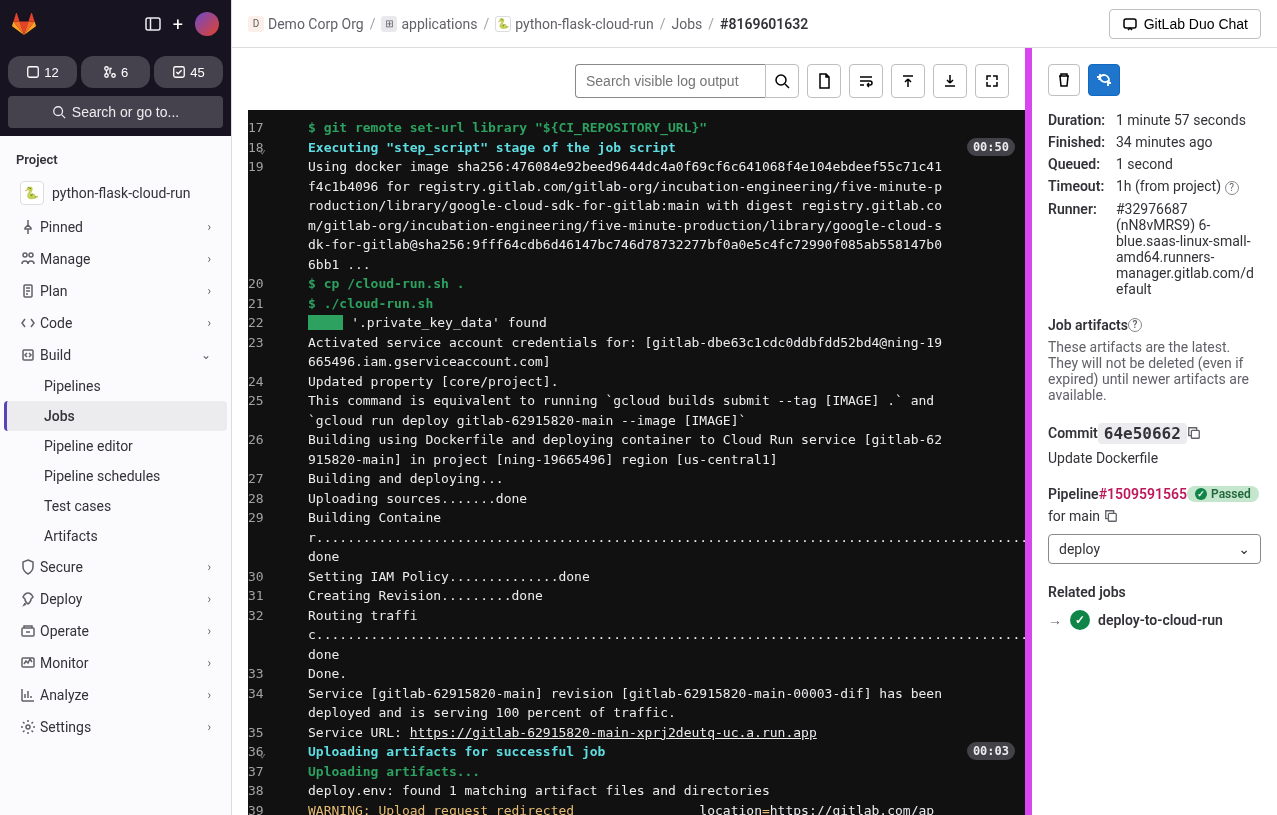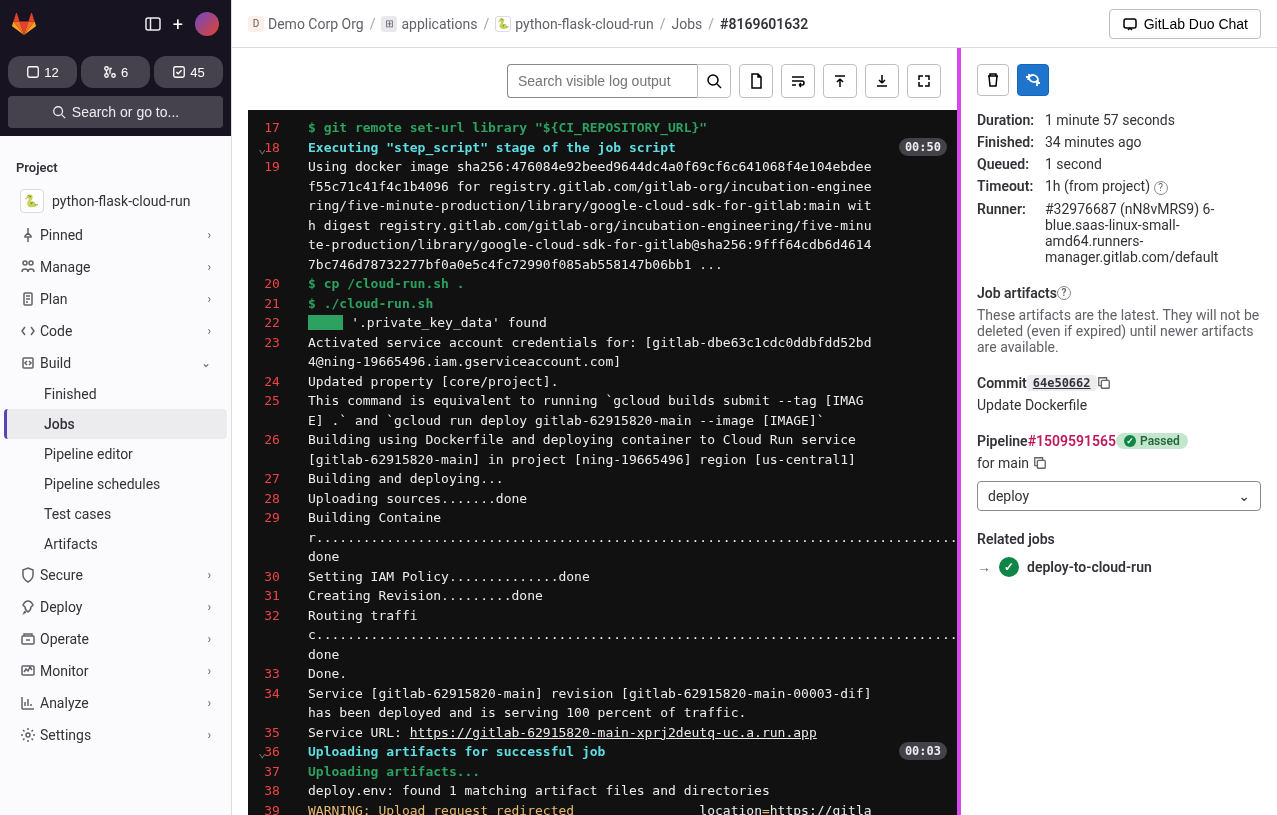--- a/index.html
+++ b/index.html
@@ -7,21 +7,21 @@
 .layout { display: flex; height: 815px; width: 1277px; overflow: hidden; }
 .sidebar { width: 232px; background: #fbfafd; border-right: 1px solid #dcdcde; display: flex; flex-direction: column; }
 .sb-top { background: #171321; color: #fff; height: 48px; display: flex; align-items: center; padding: 0 12px; gap: 8px; }
 .sb-top .logo { width: 24px; height: 24px; }
 .sb-top-right { margin-left: auto; display: flex; gap: 12px; align-items: center; }
 .avatar { width: 24px; height: 24px; border-radius: 50%; background: linear-gradient(135deg,#6e49cb,#e24329); }
 .sb-btnrow { background: #171321; padding: 8px; display: flex; gap: 4px; }
 .sb-btn { flex: 1; background: #45424d; border: none; color: #fff; border-radius: 12px; height: 32px; display: flex; align-items: center; justify-content: center; gap: 4px; font-size: 13px; cursor: pointer; }
 .sb-search { background: #171321; padding: 0 8px 8px; }
 .sb-search-btn { width: 100%; background: #45424d; border: none; color: #ececef; border-radius: 4px; height: 32px; display: flex; align-items: center; justify-content: center; gap: 6px; font-size: 14px; cursor: pointer; }
-.sb-body { padding: 16px 0; overflow-y: auto; flex: 1; }
+.sb-body { padding: 8px 0; overflow-y: auto; flex: 1; }
 .sb-heading { font-weight: 600; font-size: 13px; padding: 8px 16px; color: #333238; }
 .sb-proj { display: flex; align-items: center; gap: 8px; padding: 6px 16px; border-radius: 4px; margin: 0 4px; }
 .sb-proj-avatar { width: 24px; height: 24px; border-radius: 4px; background: #fff; border: 1px solid #dcdcde; display: flex; align-items: center; justify-content: center; font-size: 12px; }
 .nav-item { display: flex; align-items: center; gap: 4px; padding: 8px 16px; cursor: pointer; margin: 0 4px; border-radius: 4px; }
 .nav-item .icon { width: 16px; height: 16px; display: flex; align-items: center; justify-content: center; color: #626168; }
 .nav-item .chev { margin-left: auto; color: #626168; font-size: 12px; }
 .subnav { padding-left: 28px; }
 .subnav .sub-item { padding: 7px 16px; cursor: pointer; margin: 0 4px 0 -24px; padding-left: 40px; border-radius: 4px; }
 .subnav .sub-item.active { background: #ececef; font-weight: 500; border-left: 3px solid #5943b6; padding-left: 37px; }
 .main { flex: 1; display: flex; flex-direction: column; overflow: hidden; }
@@ -34,41 +34,41 @@
 .content { display: flex; flex: 1; overflow: hidden; }
 .center { flex: 1; display: flex; flex-direction: column; overflow: hidden; padding: 16px 0 0 16px; }
 .toolbar { display: flex; gap: 8px; padding-bottom: 12px; padding-right: 16px; align-items: center; }
 .search-box { margin-left: auto; display: flex; }
 .search-input { border: 1px solid #89888d; border-right: none; border-radius: 4px 0 0 4px; padding: 6px 10px; width: 190px; font-size: 14px; }
 .icon-btn { border: 1px solid #bfbfc3; background: #fff; width: 34px; height: 34px; display: flex; align-items: center; justify-content: center; cursor: pointer; }
 .icon-btn.s-right { border-radius: 0 4px 4px 0; }
 .icon-btn.rounded { border-radius: 4px; }
 .terminal { flex: 1; background: #111; color: #ececef; font-family: "GitLab Mono", Menlo, Consolas, monospace; font-size: 13px; line-height: 1.5; overflow-y: auto; overflow-x: hidden; padding: 8px 0; position: relative; }
 .ln { display: flex; }
-.gutter { width: 60px; text-align: center; padding-right: 12px; color: #ef4444; flex-shrink: 0; user-select: none; position: relative; }
+.gutter { width: 60px; text-align: left; padding-right: 12px; color: #a3a3a3; flex-shrink: 0; user-select: none; position: relative; }
 .gutter.collapsible::before { content: "⌄"; position: absolute; left: 10px; color: #737278; font-size: 14px; }
 .txt { flex: 1; padding-right: 80px; word-break: break-all; white-space: pre-wrap; position: relative; }
 .c-green { color: #2da160; font-weight: bold; }
 .c-cyan { color: #5edee3; font-weight: bold; }
 .c-white { color: #ececef; }
 .c-yellow { color: #e9be74; }
 .c-link { color: #ececef; text-decoration: underline; }
 .dur-badge { position: absolute; right: 10px; top: 0; background: #434248; color: #ececef; padding: 0 6px; border-radius: 10px; font-size: 12px; }
 .greenbox { background: #2da160; color: #fff; padding: 0 2px; }
-.sidepanel { width: 320px; border-left: 4px solid #d946ef; padding: 16px; overflow-y: auto; }
+.sidepanel { width: 252px; border-left: 7px solid #d946ef; padding: 16px; overflow-y: auto; }
 .sp-actions { display: flex; gap: 8px; margin-bottom: 16px; }
 .btn-outline { border: 1px solid #bfbfc3; background: #fff; width: 32px; height: 32px; border-radius: 4px; cursor: pointer; display: flex; align-items: center; justify-content: center; }
 .btn-primary { background: #1f75cb; border: 1px solid #1068bf; color: #fff; width: 32px; height: 32px; border-radius: 4px; cursor: pointer; display: flex; align-items: center; justify-content: center; }
 .meta-row { display: flex; gap: 8px; margin-bottom: 6px; font-size: 14px; align-items: flex-start; }
 .meta-row .k { font-weight: 600; min-width: 60px; }
 .meta-row .v { color: #333238; flex: 1; word-break: break-word; }
 .sect-title { font-weight: 600; margin: 20px 0 6px; display: flex; align-items: center; }
 .help-icon { width: 14px; height: 14px; border: 1px solid #89888d; border-radius: 50%; display: inline-flex; align-items: center; justify-content: center; font-size: 10px; color: #626168; }
 .muted { color: #626168; font-size: 14px; }
-.commit-sha { background: #ececef; padding: 1px 6px; border-radius: 4px; font-family: monospace; font-size: 12px; text-decoration: underline; }
+.commit-sha { background: #ececef; padding: 1px 6px; border-radius: 4px; font-family: monospace; font-size: 16px; }
 .pipe-link { color: #be185d; }
 .badge-pass { background: #c3e6cd; color: #24663b; padding: 1px 8px; border-radius: 10px; font-size: 12px; display: inline-flex; align-items: center; gap: 4px; }
 .dropdown { border: 1px solid #89888d; border-radius: 4px; padding: 6px 10px; width: 100%; margin-top: 10px; display: flex; justify-content: space-between; align-items: center; cursor: pointer; }
 .related-item { display: flex; align-items: center; gap: 8px; margin-top: 10px; font-weight: 600; }
 .pass-circle { width: 20px; height: 20px; border-radius: 50%; background: #108548; color: #fff; display: flex; align-items: center; justify-content: center; font-size: 12px; }
 svg { display: block; }
 </style>
 </head>
 <body>
 
@@ -180,21 +180,21 @@
             <span class="icon">
               <svg width="16" height="16" viewBox="0 0 16 16" fill="none" stroke="currentColor" stroke-width="1.5">
                 <rect x="3" y="3" width="10" height="10" rx="1"></rect>
                 <path d="M7 6l-2 2 2 2M9 6l2 2-2 2"></path>
               </svg>
             </span>
             <span>Build</span>
             <span class="chev">⌄</span>
           </div>
           <div class="subnav">
-            <div class="sub-item">Finished</div>
+            <div class="sub-item">Pipelines</div>
             <div class="sub-item active">Jobs</div>
             <div class="sub-item">Pipeline editor</div>
             <div class="sub-item">Pipeline schedules</div>
             <div class="sub-item">Test cases</div>
             <div class="sub-item">Artifacts</div>
           </div>
           <div class="nav-item">
             <span class="icon">
               <svg width="16" height="16" viewBox="0 0 16 16" fill="none" stroke="currentColor" stroke-width="1.5">
                 <path d="M8 1l5 2v5c0 4-5 7-5 7s-5-3-5-7V3l5-2z"></path>

